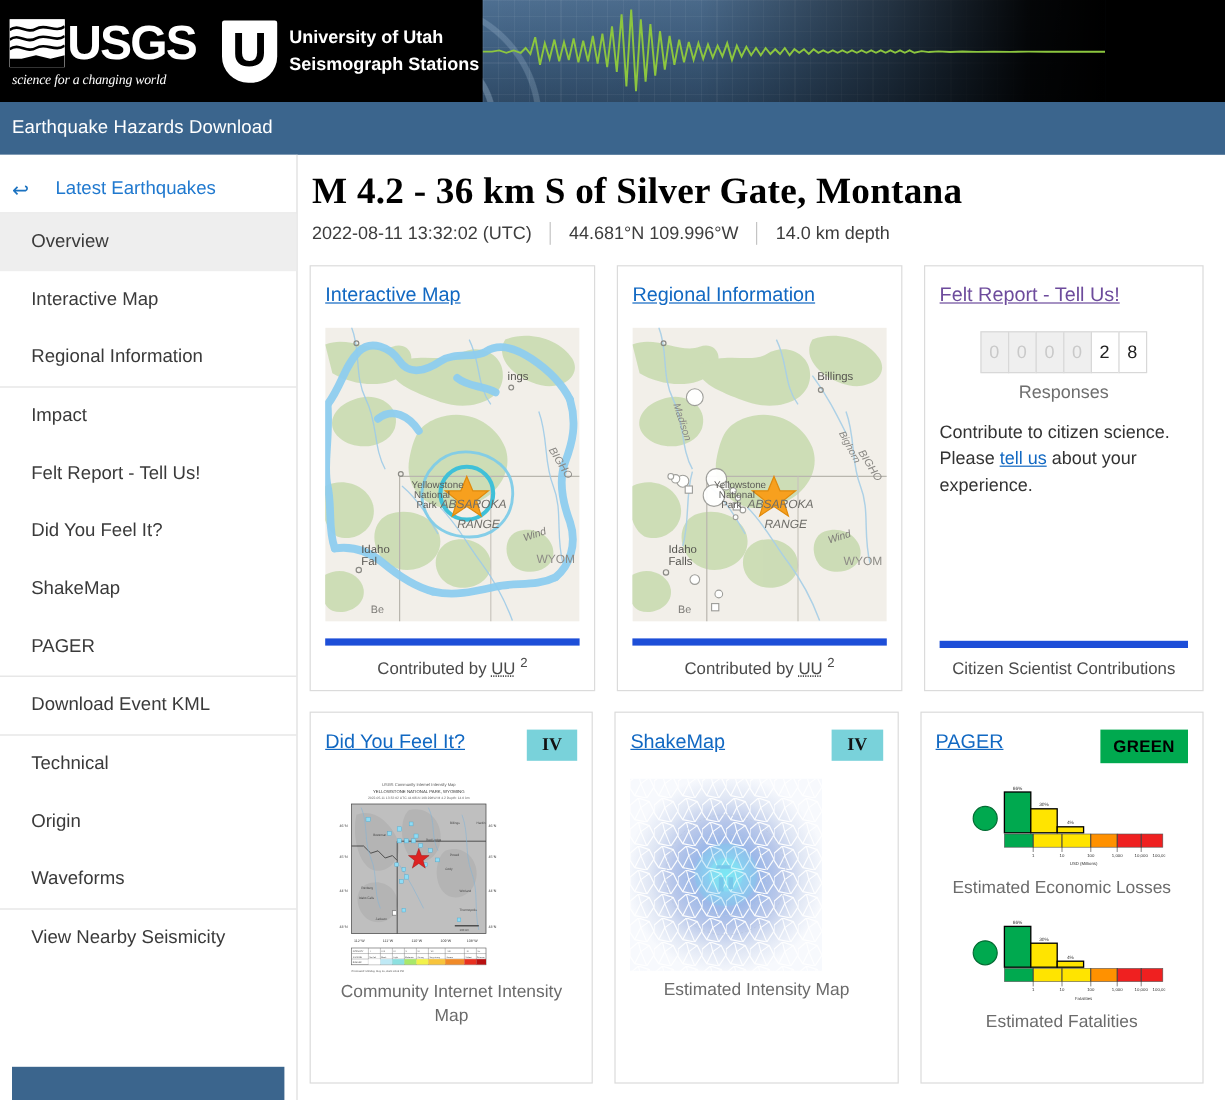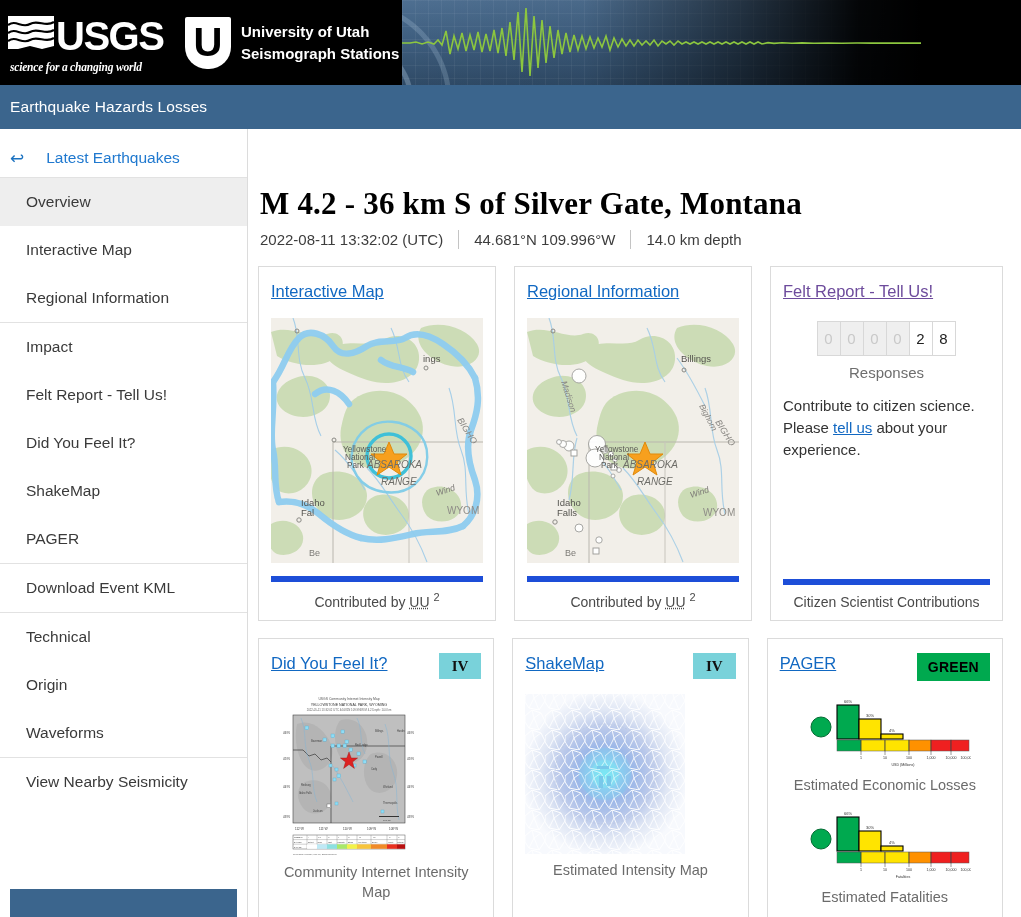--- a/index.html
+++ b/index.html
@@ -50,21 +50,21 @@
     font-weight: bold;
     font-size: 40px;
     letter-spacing: -1.5px;
     color: #ffffff;
     line-height: 40px;
     margin-left: 2px;
   }
   .usgs-tag {
     font-family: "Liberation Serif", serif;
     font-style: italic;
-    font-weight: bold;
+    font-weight: normal;
     font-size: 11.5px;
     color: #ffffff;
     letter-spacing: -0.2px;
     margin-top: 2px;
     margin-left: 2px;
   }
   .uu-block {
     display: flex; align-items: center;
     margin-left: 22px;
   }
@@ -186,21 +186,20 @@
     left: 10px; bottom: 0;
     width: 227px; height: 28px;
     background: #3b658d;
   }
 
   
   #main {
     flex: 1 1 auto;
     padding: 0 18px 0 10px;
     min-width: 0;
-    margin-top: 45px;
   }
   #event-title {
     font-family: "Liberation Serif", serif;
     font-weight: bold;
     font-size: 31px;
     color: #000000;
     margin: 12px 0 0 2px;
     letter-spacing: 0.2px;
     white-space: nowrap;
   }
@@ -389,21 +388,21 @@
       <div class="uu-text">
         <div>University of Utah</div>
         <div>Seismograph Stations</div>
       </div>
     </div>
 
   </div>
 </div>
 
 <div id="program-bar">
-  <span class="title">Earthquake Hazards Losses</span>
+  <span class="title">Earthquake Hazards Download</span>
 </div>
 
 <div id="page">
 
   <div id="sidebar">
 
     <div id="back-link">
       <span class="arrow">↩</span>
       <span class="label">Latest Earthquakes</span>
     </div>

